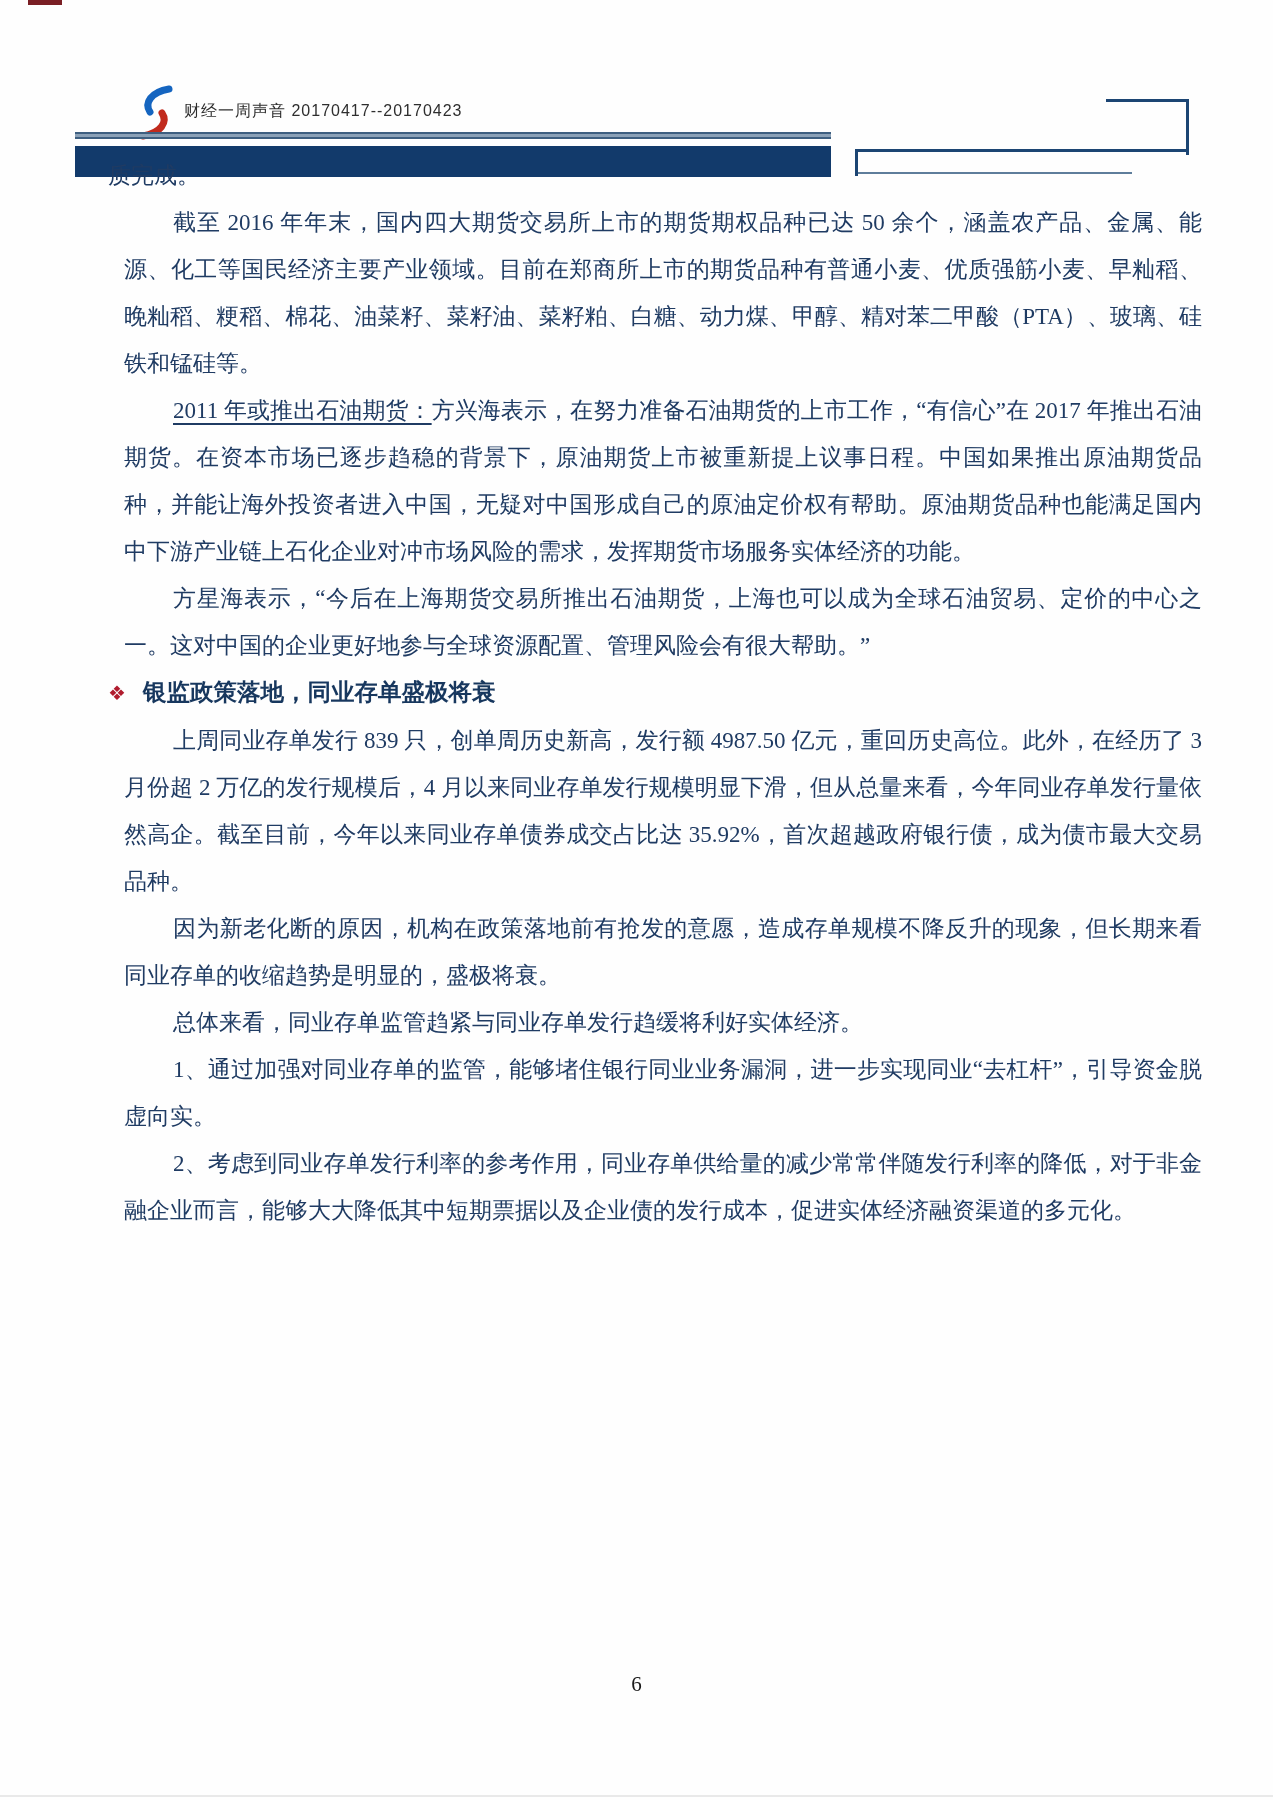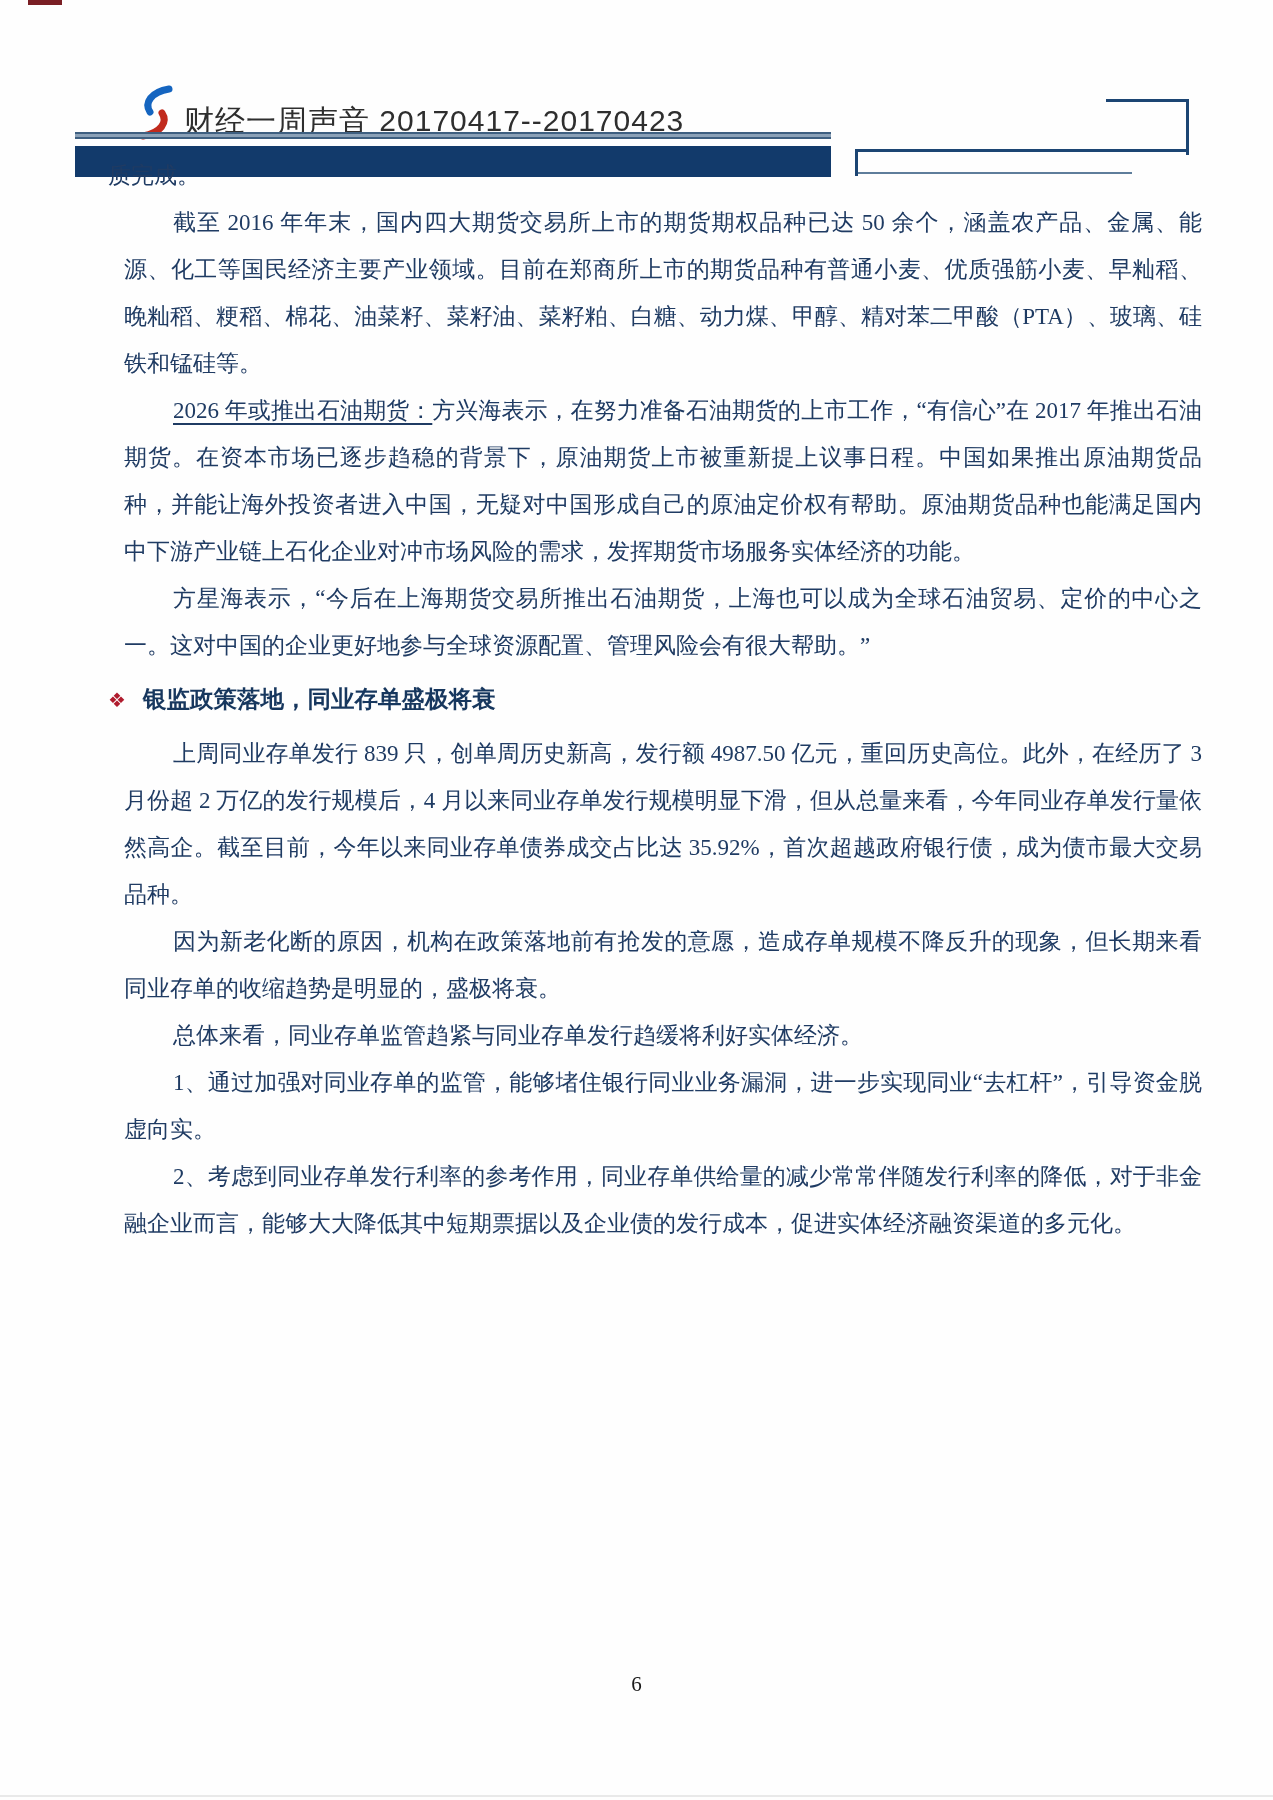--- a/index.html
+++ b/index.html
@@ -7,21 +7,21 @@
     position:relative;width:1273px;height:1800px;margin:0 auto;
     background:#fefefe;overflow:hidden;
     font-family:"Liberation Serif",serif;
   }
   
   .scan-artifact{position:absolute;left:28px;top:0;width:34px;height:5px;background:#7a1f24;}
   .logo{position:absolute;left:136px;top:84px;width:40px;height:58px;}
   .doc-title{
     position:absolute;left:184px;top:101px;
     font-family:"Liberation Sans",sans-serif;
-    font-size:30px;color:#2e2e2e;letter-spacing:1px;white-space:nowrap;
+    font-size:16px;color:#2e2e2e;letter-spacing:1px;white-space:nowrap;
   }
   .header-rule{
     position:absolute;left:75px;top:132px;width:756px;height:3px;
     background:#8ba1b7;border-top:2px solid #3e5f80;border-bottom:2px solid #3e5f80;
   }
   .navy-bar{position:absolute;left:75px;top:146px;width:756px;height:31px;background:#123a6b;}
   .bracket-a{
     position:absolute;left:1106px;top:99px;width:80px;height:53px;
     border-top:3px solid #1c4573;border-right:3px solid #1c4573;
   }
@@ -31,21 +31,21 @@
   }
   .bracket-b-bottom{position:absolute;left:858px;top:172px;width:274px;height:2px;background:#5e7d9b;}
   
   .doc-body{
     position:absolute;left:108px;top:152px;width:1094px;
     font-size:23px;line-height:47px;color:#1f3b63;
   }
   .para{margin:0;text-align:justify;}
   .para.indent{text-indent:49px;margin-left:16px;}
   .lead-underline{text-decoration:underline;text-underline-offset:5px;text-decoration-thickness:2px;}
-  .heading{margin:0;font-weight:bold;font-size:23.5px;line-height:60px;color:#17375e;}
+  .heading{margin:0;font-weight:bold;font-size:23.5px;line-height:47px;color:#17375e;}
   .heading .bullet{color:#b01c2e;font-size:20px;margin-right:17px;font-family:"DejaVu Sans",sans-serif;}
   
   .page-number{
     position:absolute;left:0;top:1672px;width:1273px;text-align:center;
     font-size:21px;color:#1a1a1a;
   }
   .bottom-edge{position:absolute;left:0;top:1795px;width:1273px;height:2px;background:#e9e9e9;}
 </style>
 </head>
 <body>
@@ -61,21 +61,21 @@
   <div class="doc-title">财经一周声音  20170417--20170423</div>
   <div class="header-rule"></div>
   <div class="navy-bar"></div>
   <div class="bracket-a"></div>
   <div class="bracket-b"></div>
   <div class="bracket-b-bottom"></div>
 
   <div class="doc-body">
       <p class="para">质完成。</p>
       <p class="para indent">截至 2016 年年末，国内四大期货交易所上市的期货期权品种已达 50 余个，涵盖农产品、金属、能源、化工等国民经济主要产业领域。目前在郑商所上市的期货品种有普通小麦、优质强筋小麦、早籼稻、晚籼稻、粳稻、棉花、油菜籽、菜籽油、菜籽粕、白糖、动力煤、甲醇、精对苯二甲酸（PTA）、玻璃、硅铁和锰硅等。</p>
-      <p class="para indent"><span class="lead-underline">2026 年或推出石油期货：</span>方兴海表示，在努力准备石油期货的上市工作，“有信心”在 2017 年推出石油期货。在资本市场已逐步趋稳的背景下，原油期货上市被重新提上议事日程。中国如果推出原油期货品种，并能让海外投资者进入中国，无疑对中国形成自己的原油定价权有帮助。原油期货品种也能满足国内中下游产业链上石化企业对冲市场风险的需求，发挥期货市场服务实体经济的功能。</p>
+      <p class="para indent"><span class="lead-underline">2011 年或推出石油期货：</span>方兴海表示，在努力准备石油期货的上市工作，“有信心”在 2017 年推出石油期货。在资本市场已逐步趋稳的背景下，原油期货上市被重新提上议事日程。中国如果推出原油期货品种，并能让海外投资者进入中国，无疑对中国形成自己的原油定价权有帮助。原油期货品种也能满足国内中下游产业链上石化企业对冲市场风险的需求，发挥期货市场服务实体经济的功能。</p>
       <p class="para indent">方星海表示，“今后在上海期货交易所推出石油期货，上海也可以成为全球石油贸易、定价的中心之一。这对中国的企业更好地参与全球资源配置、管理风险会有很大帮助。”</p>
       <div class="heading"><span class="bullet">❖</span><span>银监政策落地，同业存单盛极将衰</span></div>
       <p class="para indent">上周同业存单发行 839 只，创单周历史新高，发行额 4987.50 亿元，重回历史高位。此外，在经历了 3 月份超 2 万亿的发行规模后，4 月以来同业存单发行规模明显下滑，但从总量来看，今年同业存单发行量依然高企。截至目前，今年以来同业存单债券成交占比达 35.92%，首次超越政府银行债，成为债市最大交易品种。</p>
       <p class="para indent">因为新老化断的原因，机构在政策落地前有抢发的意愿，造成存单规模不降反升的现象，但长期来看同业存单的收缩趋势是明显的，盛极将衰。</p>
       <p class="para indent">总体来看，同业存单监管趋紧与同业存单发行趋缓将利好实体经济。</p>
       <p class="para indent">1、通过加强对同业存单的监管，能够堵住银行同业业务漏洞，进一步实现同业“去杠杆”，引导资金脱虚向实。</p>
       <p class="para indent">2、考虑到同业存单发行利率的参考作用，同业存单供给量的减少常常伴随发行利率的降低，对于非金融企业而言，能够大大降低其中短期票据以及企业债的发行成本，促进实体经济融资渠道的多元化。</p>
     </div>
 
   <div class="page-number">6</div>

